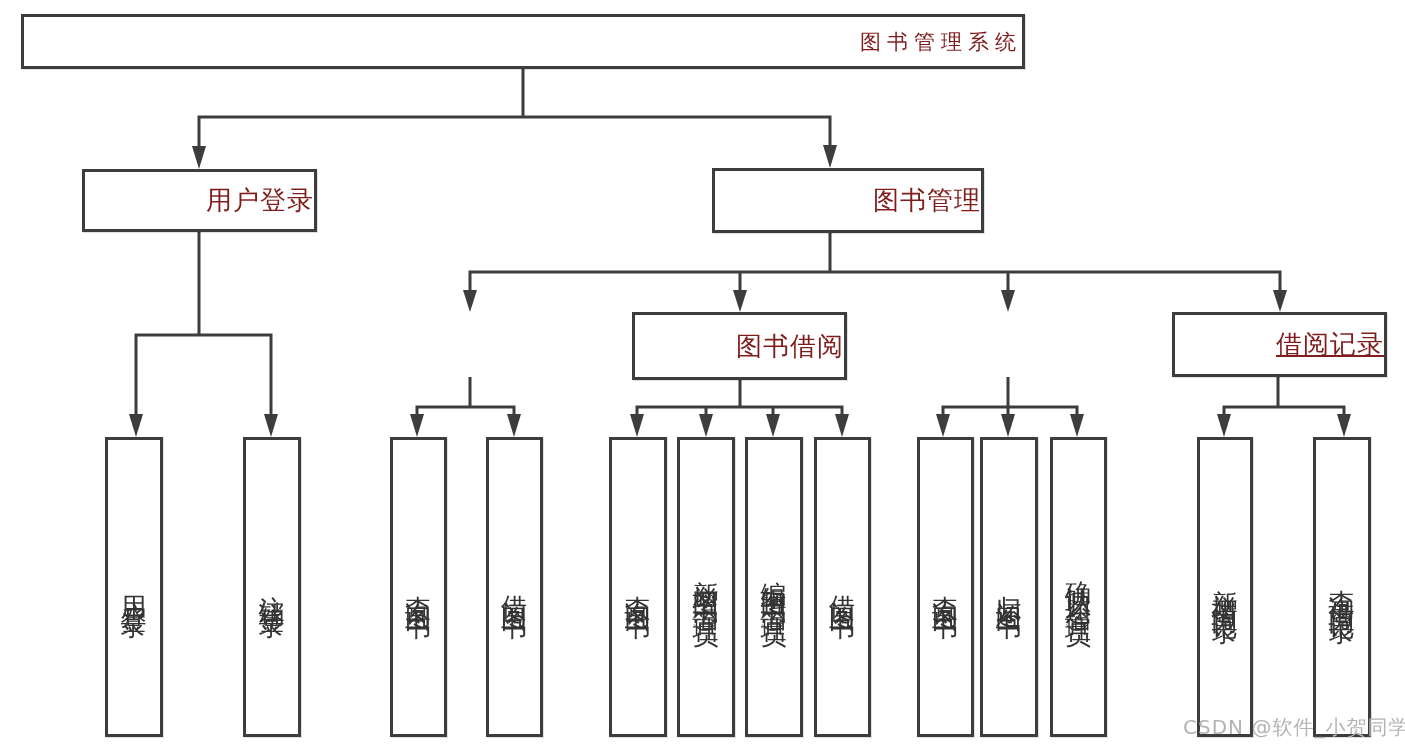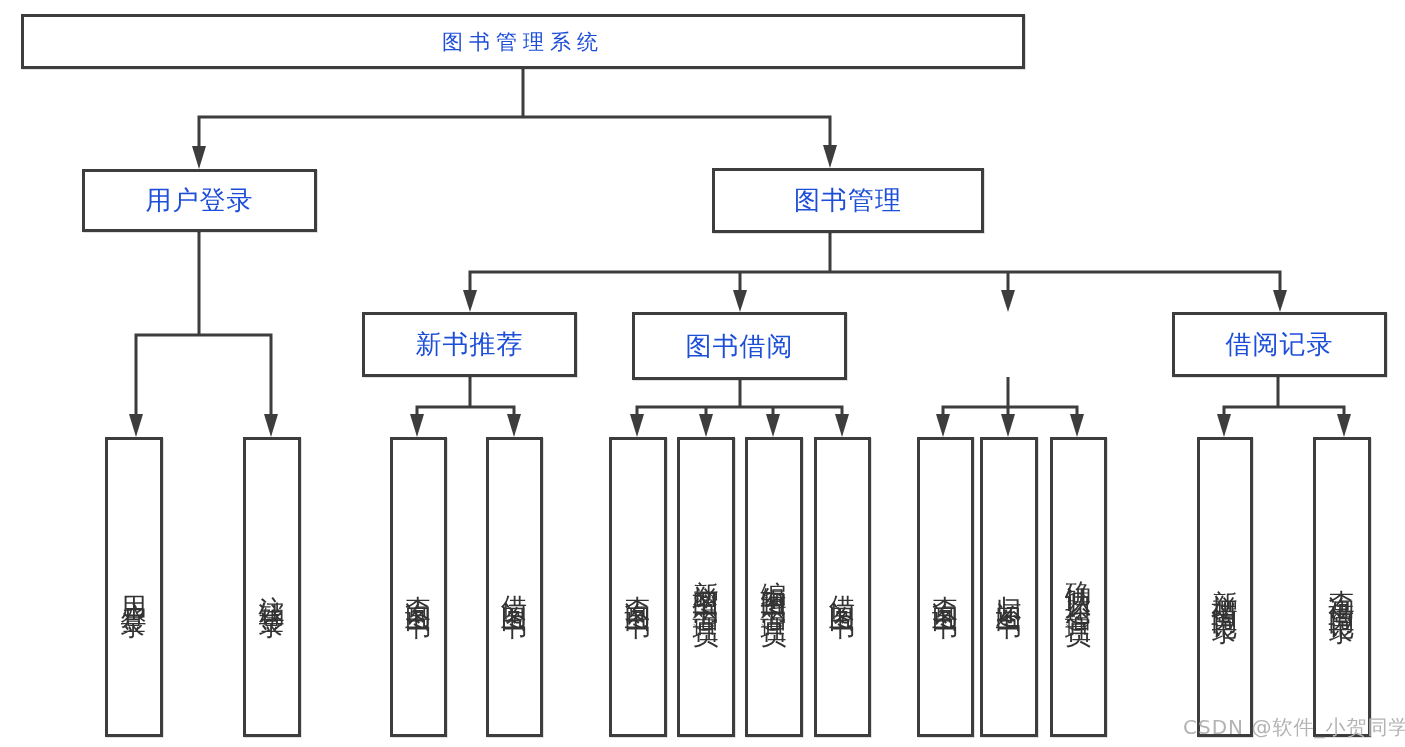--- a/index.html
+++ b/index.html
@@ -19,34 +19,34 @@
     left: 0; top: 0;
     width: 1405px; height: 747px;
   }
   .box {
     position: absolute;
     box-sizing: border-box;
     border: 3px solid #3d3d3d;
     background: #ffffff;
     display: flex;
     align-items: center;
-    justify-content: center;
+    justify-content: flex-end;
     font-size: 26px;
     letter-spacing: 1px;
-    color: #1d4ed8;
+    color: #7f1d1d;
     box-shadow: 1px 1px 0 rgba(0,0,0,0.12);
   }
   .box .lbl { white-space: nowrap; }
   #n-root { left: 21px; top: 14px; width: 1004px; height: 55px; font-size: 21px; letter-spacing: 6px; }
   #n-user-login { left: 82px;  top: 169px; width: 235px; height: 63px; }
   #n-book-mgmt  { left: 712px; top: 168px; width: 272px; height: 65px; }
   #n-new-rec     { left: 362px;  top: 312px; width: 215px; height: 65px; }
   #n-book-borrow { left: 632px;  top: 312px; width: 215px; height: 68px; }
   #n-cur-borrow  { left: 902px;  top: 312px; width: 215px; height: 65px; }
-  #n-records     { left: 1172px; top: 312px; width: 215px; height: 65px; }
+  #n-records     { left: 1172px; top: 312px; width: 215px; height: 65px; text-decoration: underline; }
   .vbox {
     position: absolute;
     box-sizing: border-box;
     border: 3px solid #3d3d3d;
     background: #ffffff;
     top: 437px;
     height: 300px;
     display: flex;
     align-items: center;
     justify-content: center;
@@ -134,23 +134,20 @@
     <span class="lbl">图书管理系统</span>
   </div>
 
   <div class="box" id="n-user-login">
     <span class="lbl">用户登录</span>
   </div>
   <div class="box" id="n-book-mgmt">
     <span class="lbl">图书管理</span>
   </div>
 
-  <div class="box" id="n-new-rec">
-    <span class="lbl">新书推荐</span>
-  </div>
   <div class="box" id="n-book-borrow">
     <span class="lbl">图书借阅</span>
   </div>
   <div class="box" id="n-records">
     <span class="lbl">借阅记录</span>
   </div>
 
   <div class="vbox" id="l-user-login">
     <span class="vtext">用户登录</span>
   </div>

